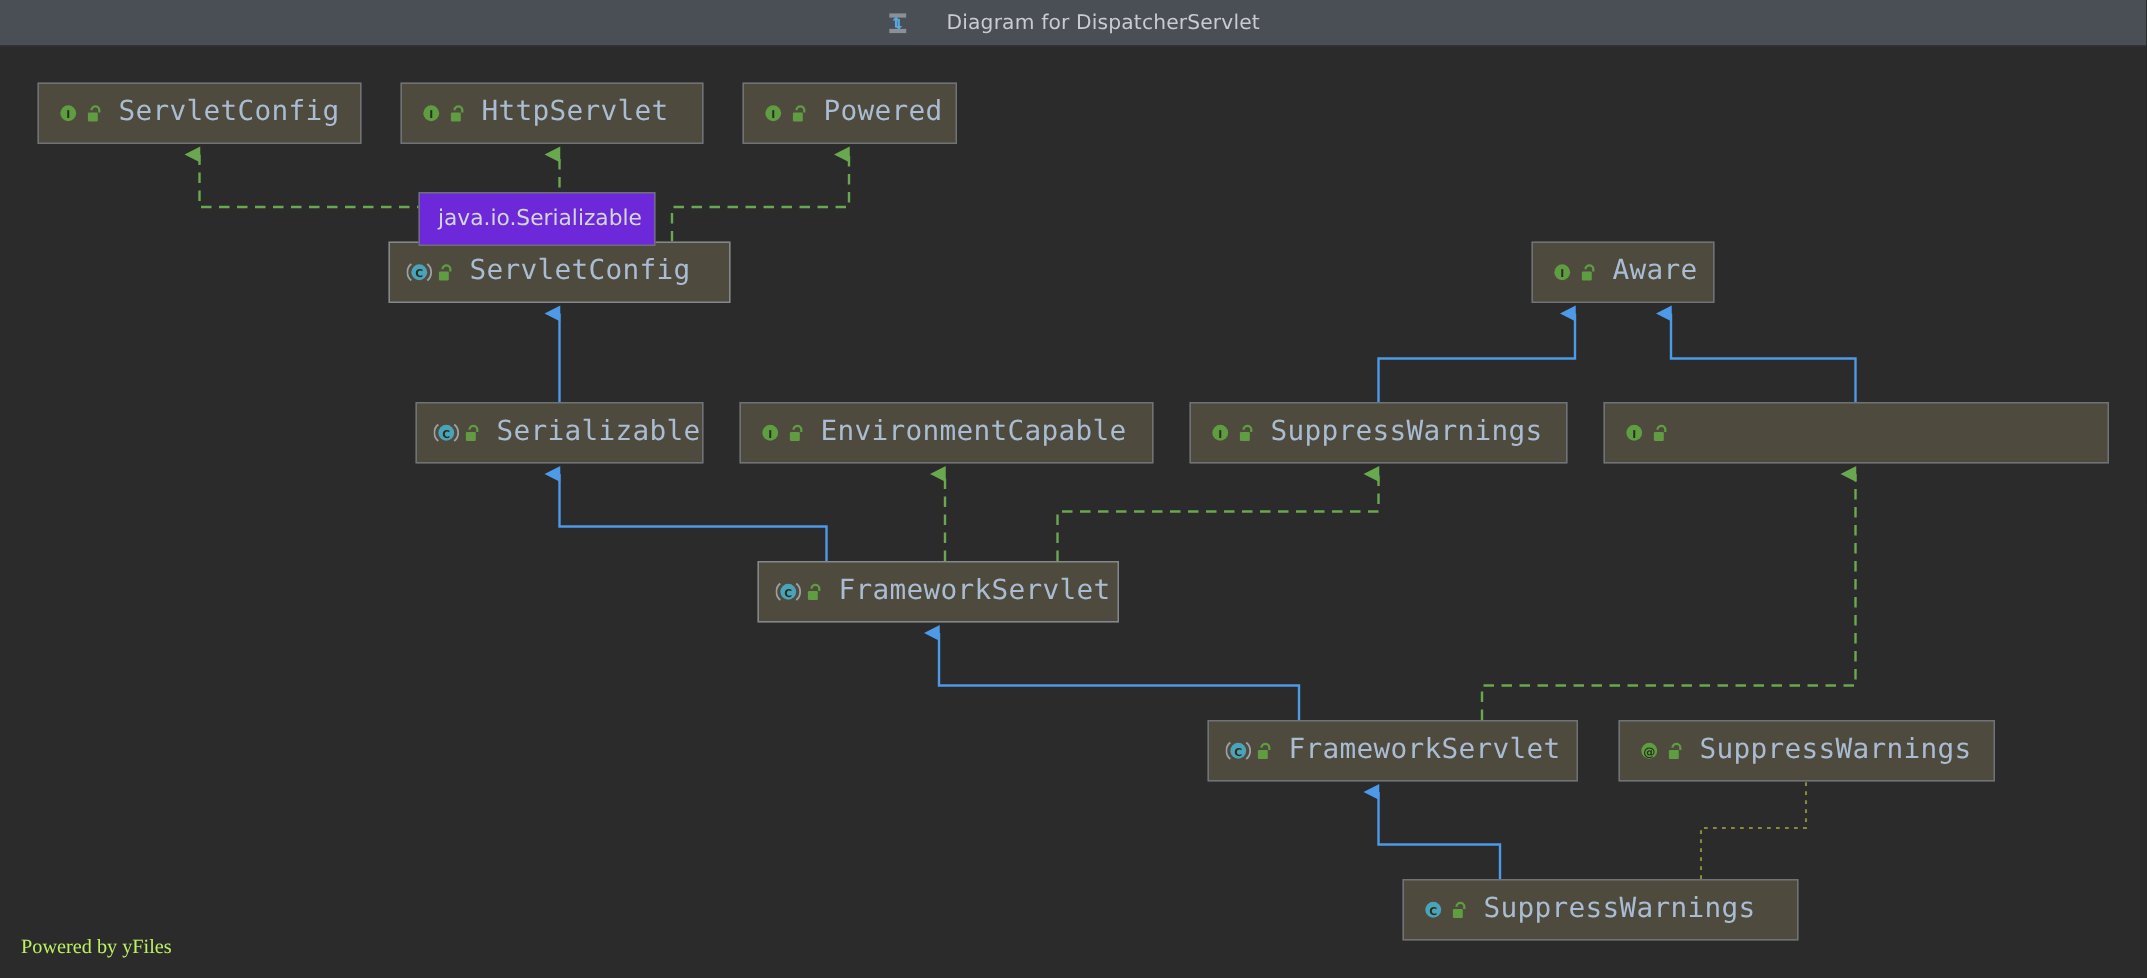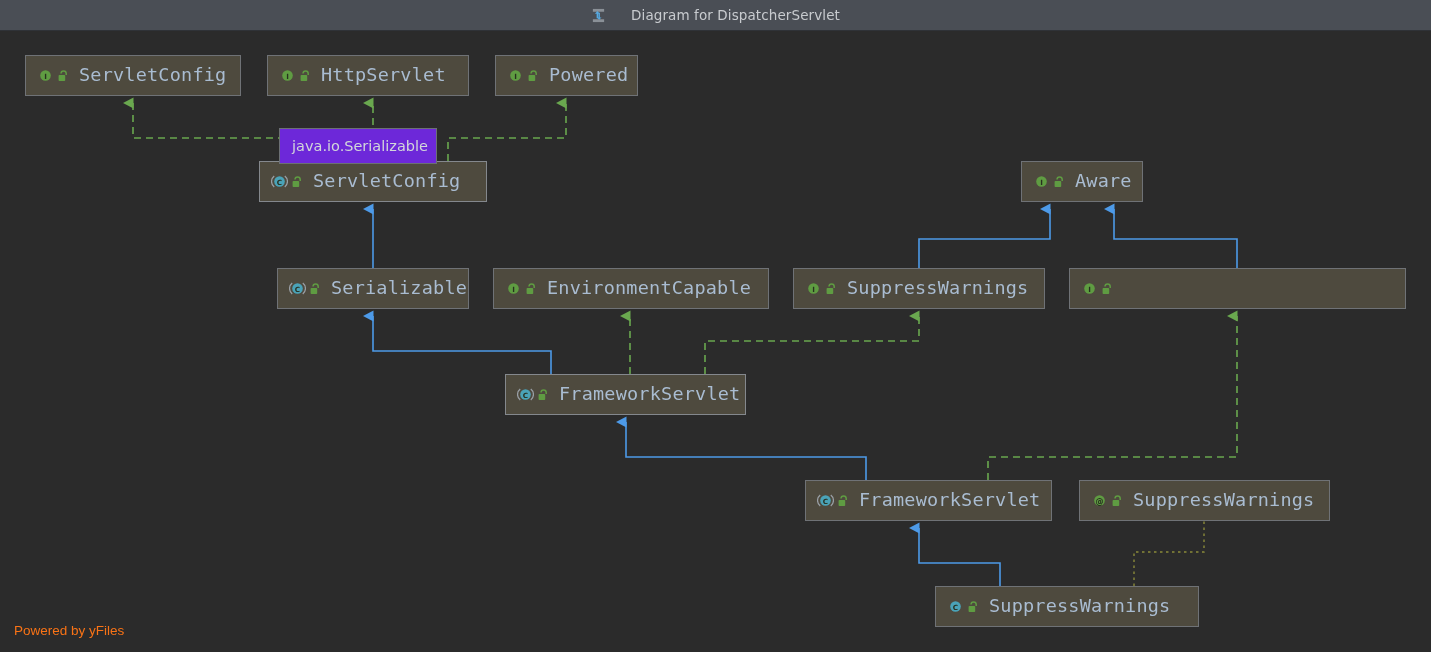--- a/index.html
+++ b/index.html
@@ -116,22 +116,22 @@
     align-items: center;
     padding: 0 12px;
     height: 36px;
     white-space: nowrap;
     z-index: 40;
   }
 
   
   #watermark {
     position: absolute;
-    color: #f97316;
-    font-family: Liberation Sans, sans-serif;
+    color: #bef264;
+    font-family: Liberation Serif, serif;
     font-size: 13.5px;
     white-space: nowrap;
   }
 </style>
 </head>
 <body>
 
 <div id="app">
 
   <div id="titlebar">

